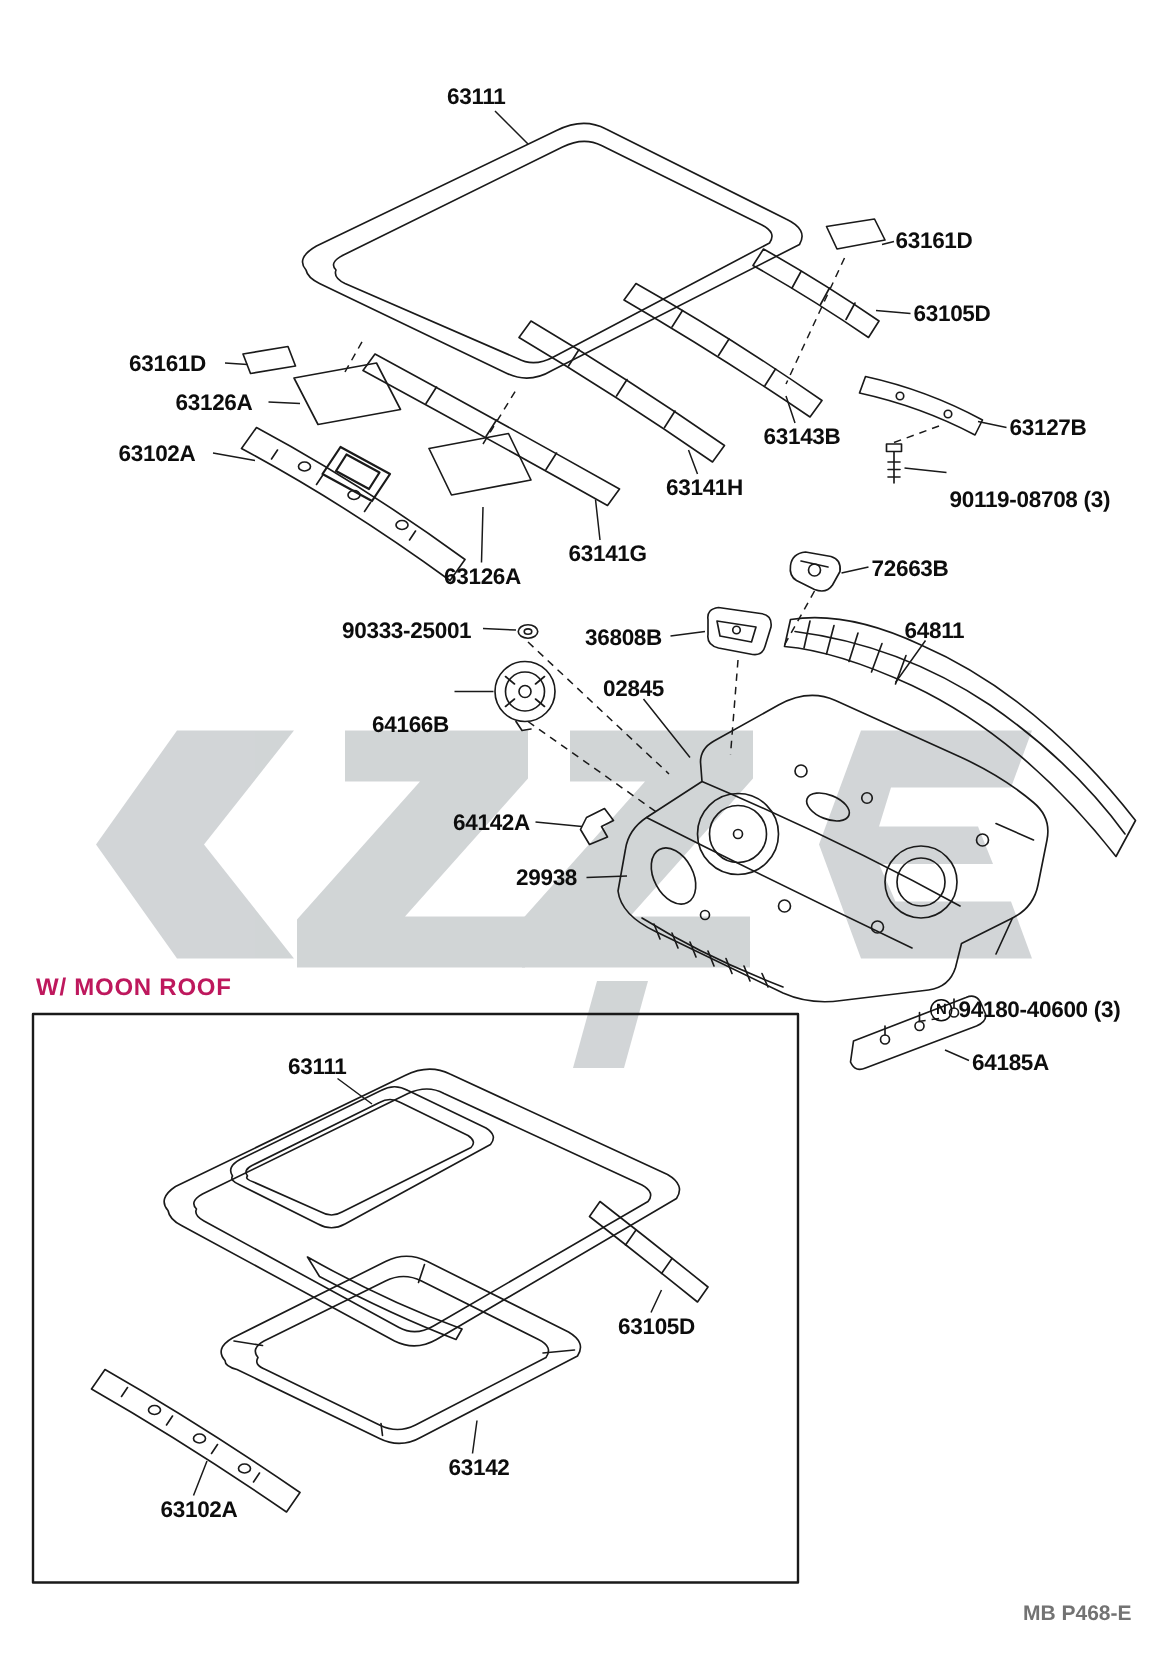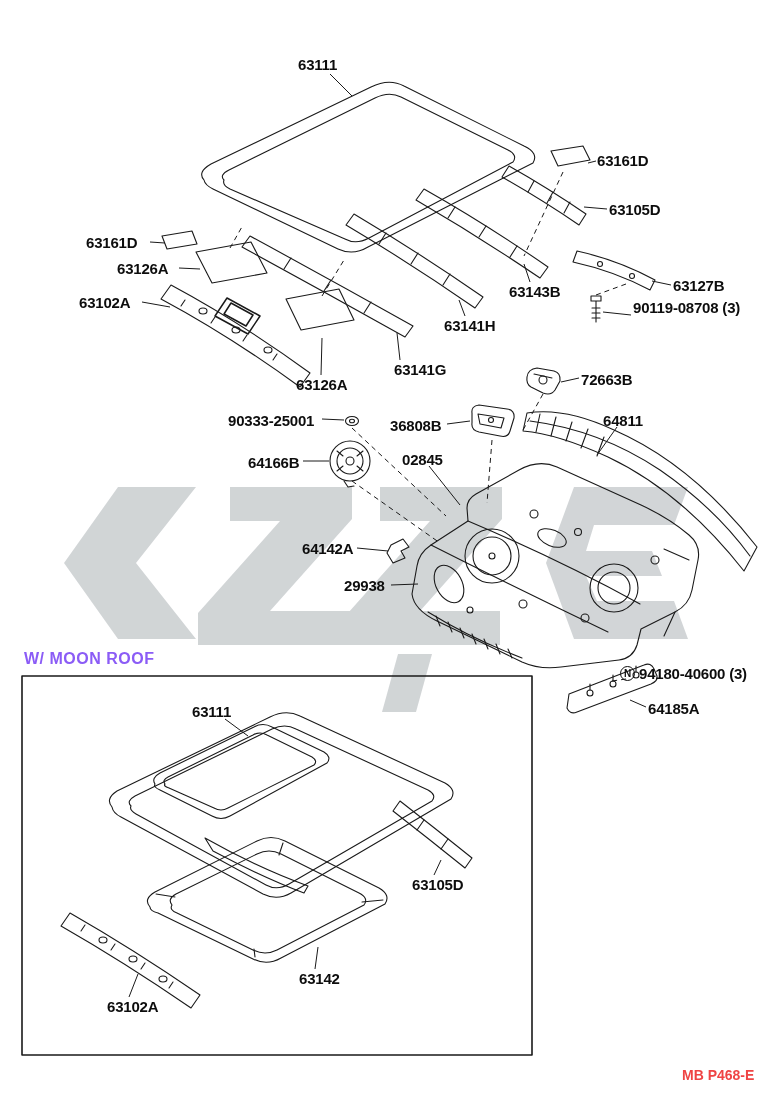--- a/index.html
+++ b/index.html
@@ -5,23 +5,23 @@
   html,body{margin:0;padding:0;background:#ffffff;}
   .canvas{position:relative;width:784px;height:1116px;background:#fff;
           font-family:"Liberation Sans","DejaVu Sans",sans-serif;overflow:hidden;}
   svg.art{position:absolute;left:0;top:0;}
   .ln{fill:none;stroke:#1a1a1a;stroke-width:1.1;stroke-linecap:round;stroke-linejoin:round;}
   .ln2{fill:none;stroke:#1a1a1a;stroke-width:1.5;stroke-linejoin:round;}
   .ld{fill:none;stroke:#1a1a1a;stroke-width:1;}
   .dsh{fill:none;stroke:#1a1a1a;stroke-width:1;stroke-dasharray:5 4;}
   .plabel{position:absolute;font-size:15px;font-weight:700;color:#0d0d0d;
           white-space:nowrap;letter-spacing:-0.2px;}
-  .section-title{position:absolute;font-size:16px;font-weight:700;color:#8b5cf6;
+  .section-title{position:absolute;font-size:16px;font-weight:700;color:#be185d;
           letter-spacing:0.5px;white-space:nowrap;}
-  .footer-code{position:absolute;font-size:14px;font-weight:700;color:#ef4444;white-space:nowrap;}
+  .footer-code{position:absolute;font-size:14px;font-weight:700;color:#737373;white-space:nowrap;}
   .nrow{display:flex;align-items:center;gap:4px;}
   .ncircle{width:15px;height:15px;border:1.5px solid #0d0d0d;border-radius:50%;
            font-size:10px;line-height:13px;text-align:center;display:inline-block;
            box-sizing:border-box;font-weight:700;}
 </style>
 </head>
 <body>
 
 <div class="canvas">
 
@@ -191,30 +191,30 @@
       M626 679 L612 681"></path>
   </svg>
 
   <div class="plabel" style="left:298px;top:56px">63111</div>
   <div class="plabel" style="left:597px;top:152px">63161D</div>
   <div class="plabel" style="left:609px;top:201px">63105D</div>
   <div class="plabel" style="left:86px;top:234px">63161D</div>
   <div class="plabel" style="left:117px;top:260px">63126A</div>
   <div class="plabel" style="left:79px;top:294px">63102A</div>
   <div class="plabel" style="left:673px;top:277px">63127B</div>
-  <div class="plabel" style="left:633px;top:299px">90119-08708 (3)</div>
+  <div class="plabel" style="left:633px;top:325px">90119-08708 (3)</div>
   <div class="plabel" style="left:509px;top:283px">63143B</div>
   <div class="plabel" style="left:444px;top:317px">63141H</div>
-  <div class="plabel" style="left:394px;top:361px">63141G</div>
+  <div class="plabel" style="left:379px;top:361px">63141G</div>
   <div class="plabel" style="left:296px;top:376px">63126A</div>
   <div class="plabel" style="left:581px;top:371px">72663B</div>
   <div class="plabel" style="left:228px;top:412px">90333-25001</div>
   <div class="plabel" style="left:390px;top:417px">36808B</div>
   <div class="plabel" style="left:603px;top:412px">64811</div>
-  <div class="plabel" style="left:248px;top:454px">64166B</div>
+  <div class="plabel" style="left:248px;top:475px">64166B</div>
   <div class="plabel" style="left:402px;top:451px">02845</div>
   <div class="plabel" style="left:302px;top:540px">64142A</div>
   <div class="plabel" style="left:344px;top:577px">29938</div>
 
   <div class="plabel nrow" style="left:620px;top:665px">
     <span class="ncircle">N</span>
     <span>94180-40600 (3)</span>
   </div>
 
   <div class="plabel" style="left:648px;top:700px">64185A</div>

